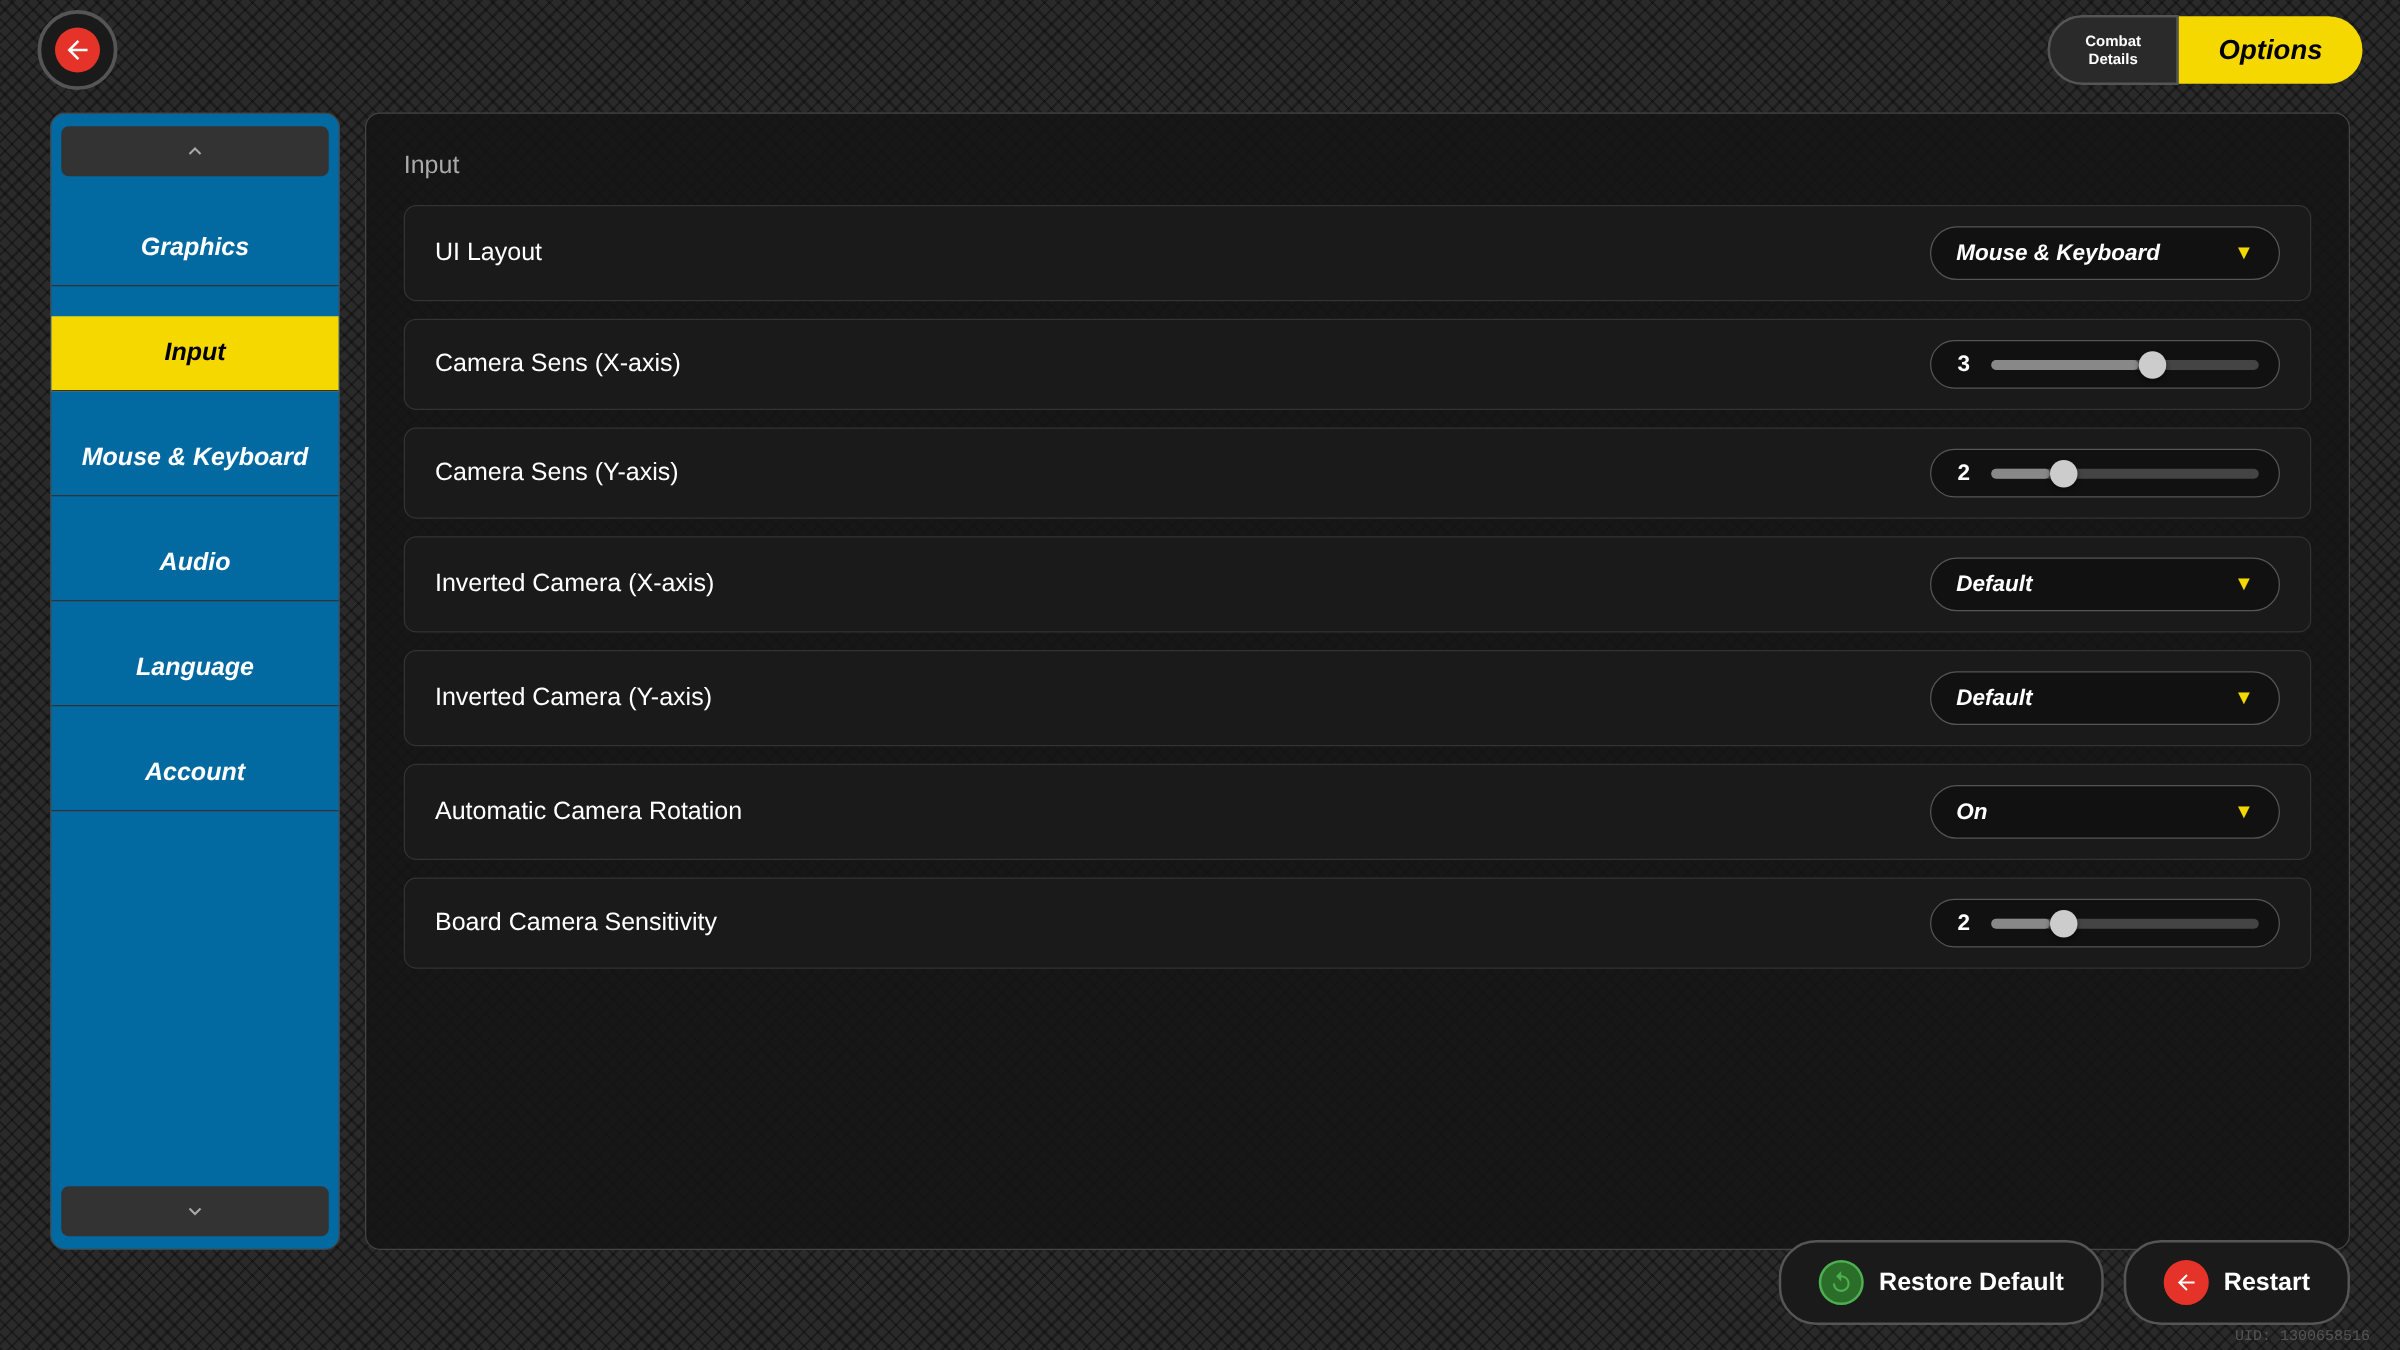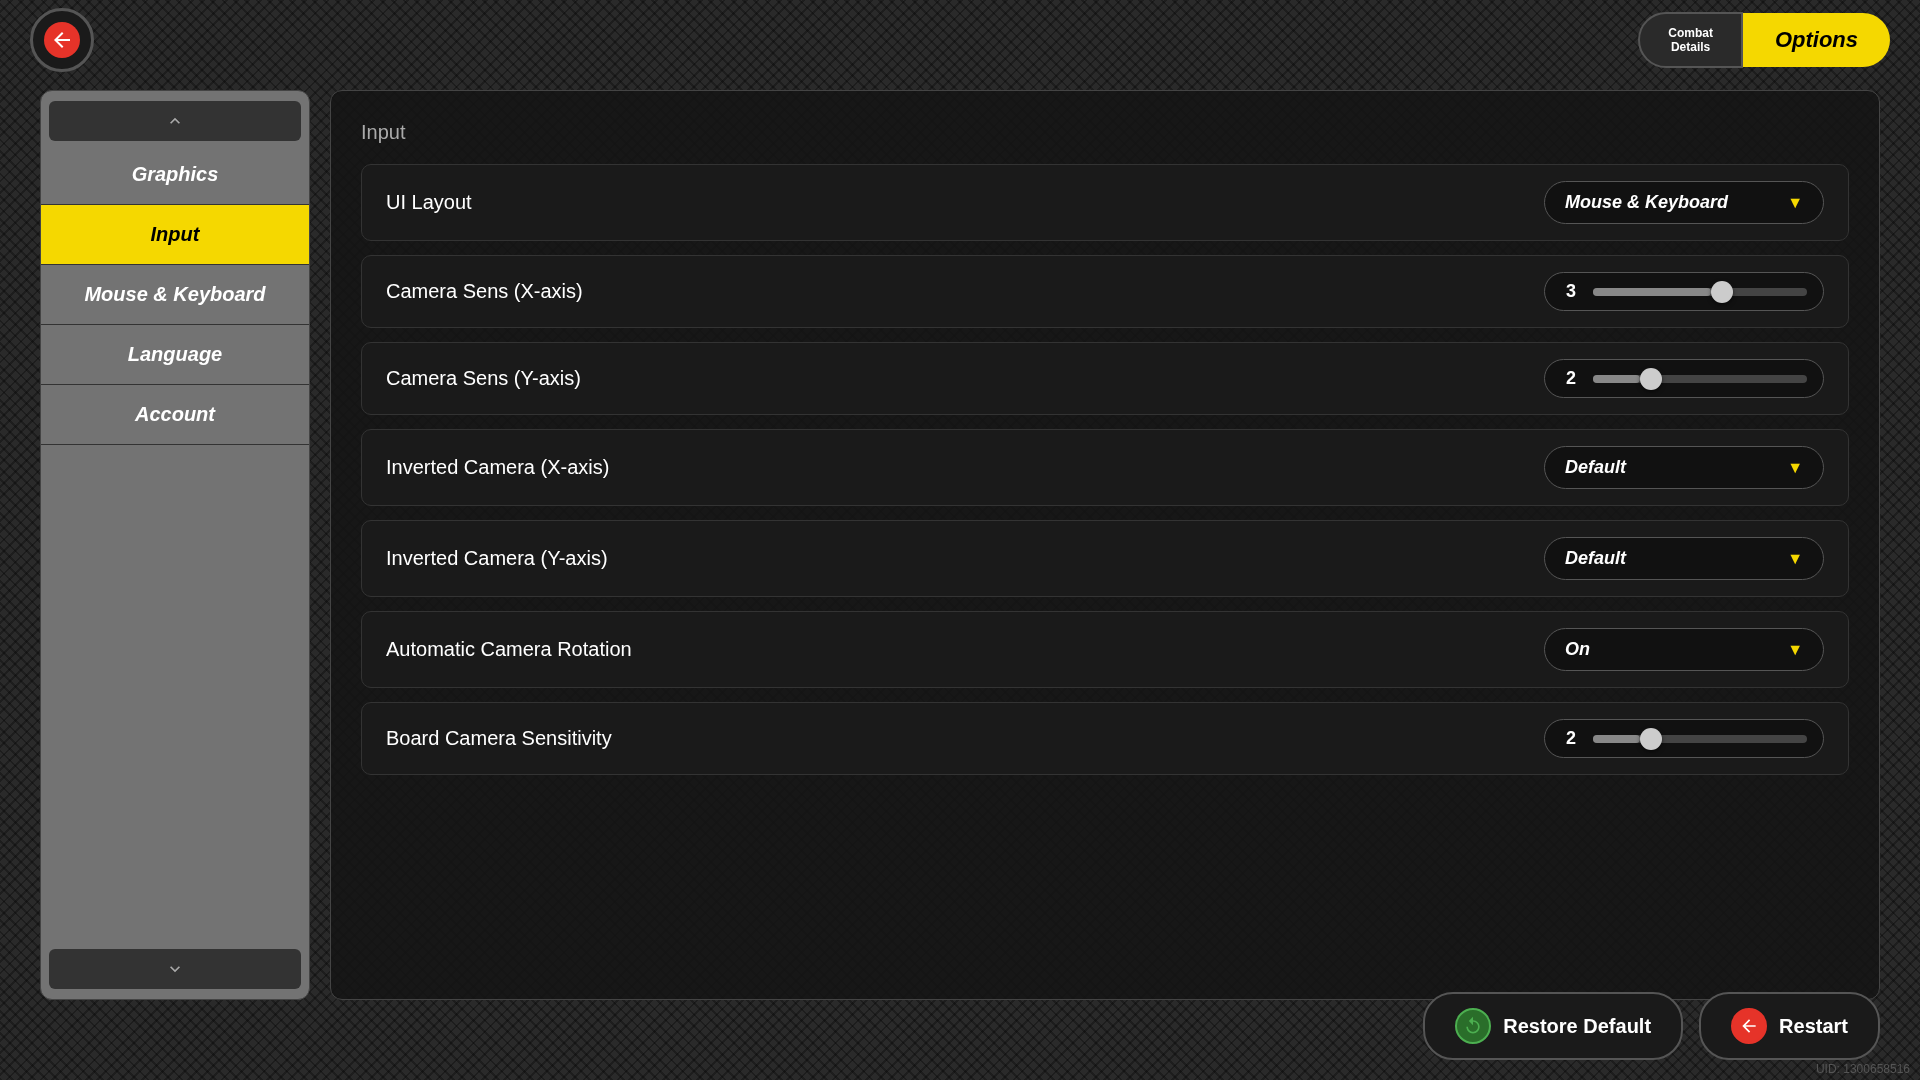--- a/index.html
+++ b/index.html
@@ -111,28 +111,29 @@
       top: 90px;
       left: 40px;
       right: 40px;
       bottom: 80px;
       display: flex;
       gap: 20px;
     }
 
     
     .sidebar {
-      width: 270px;
-      background: #737373;
+      width: 232px;
+      background: #0369a1;
       border-radius: 12px;
       border: 1px solid #444;
       display: flex;
       flex-direction: column;
       overflow: hidden;
       padding: 6px 0;
+      gap: 24px;
     }
 
     .sidebar-scroll-btn {
       background: #333;
       border: none;
       padding: 10px;
       cursor: pointer;
       display: flex;
       align-items: center;
       justify-content: center;
@@ -315,23 +316,24 @@
 
     .restart-icon {
       background: #e63329;
       border: 2px solid #e63329;
       color: white;
     }
 
     .uid-text {
       position: absolute;
       bottom: 4px;
-      right: 10px;
+      right: 24px;
       color: #555;
       font-size: 12px;
+      font-family: Liberation Mono, monospace;
     }
 
     
     .content-panel::-webkit-scrollbar {
       width: 6px;
     }
     .content-panel::-webkit-scrollbar-track {
       background: #111;
     }
     .content-panel::-webkit-scrollbar-thumb {
@@ -365,20 +367,21 @@
   <div class="sidebar">
     <div class="sidebar-scroll-btn">
       <svg viewBox="0 0 24 24">
           <path d="M7.41 15.41L12 10.83l4.59 4.58L18 14l-6-6-6 6z"></path>
         </svg>
     </div>
 
     <div class="sidebar-item">Graphics</div>
     <div class="sidebar-item active">Input</div>
     <div class="sidebar-item">Mouse &amp; Keyboard</div>
+    <div class="sidebar-item">Audio</div>
     <div class="sidebar-item">Language</div>
     <div class="sidebar-item">Account</div>
 
     <div class="sidebar-scroll-btn" style="margin-top:auto;">
       <svg viewBox="0 0 24 24">
           <path d="M7.41 8.59L12 13.17l4.59-4.58L18 10l-6 6-6-6z"></path>
         </svg>
     </div>
   </div>
 

